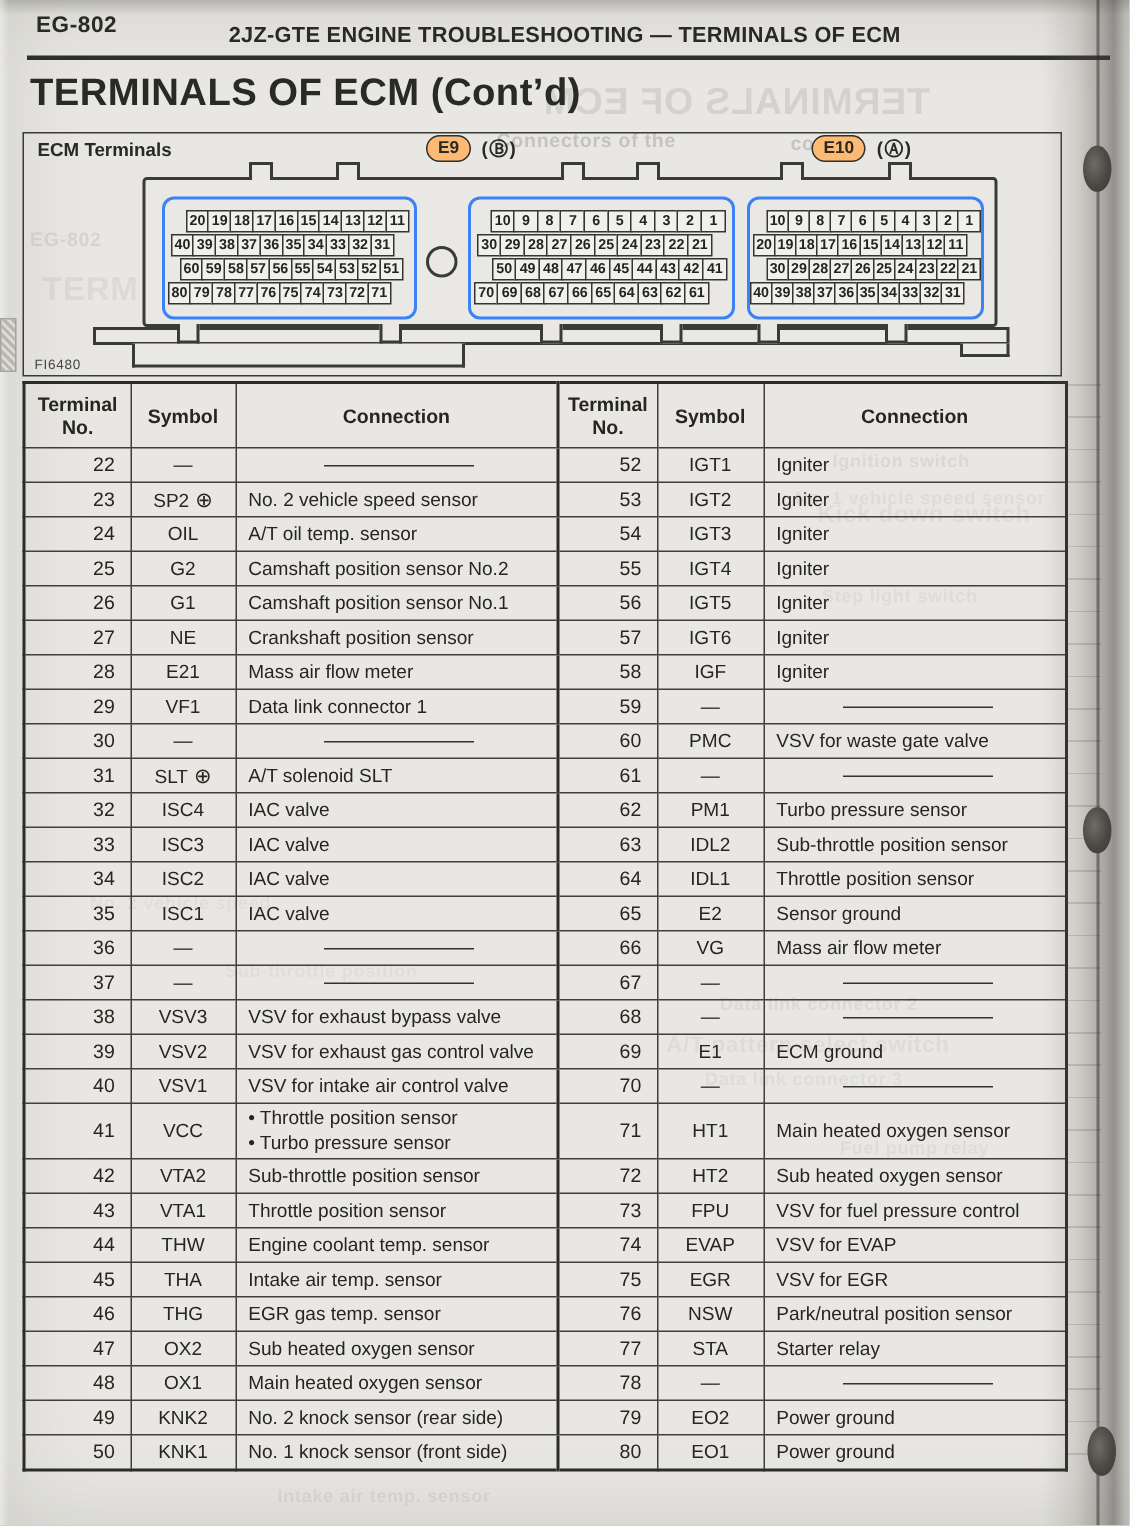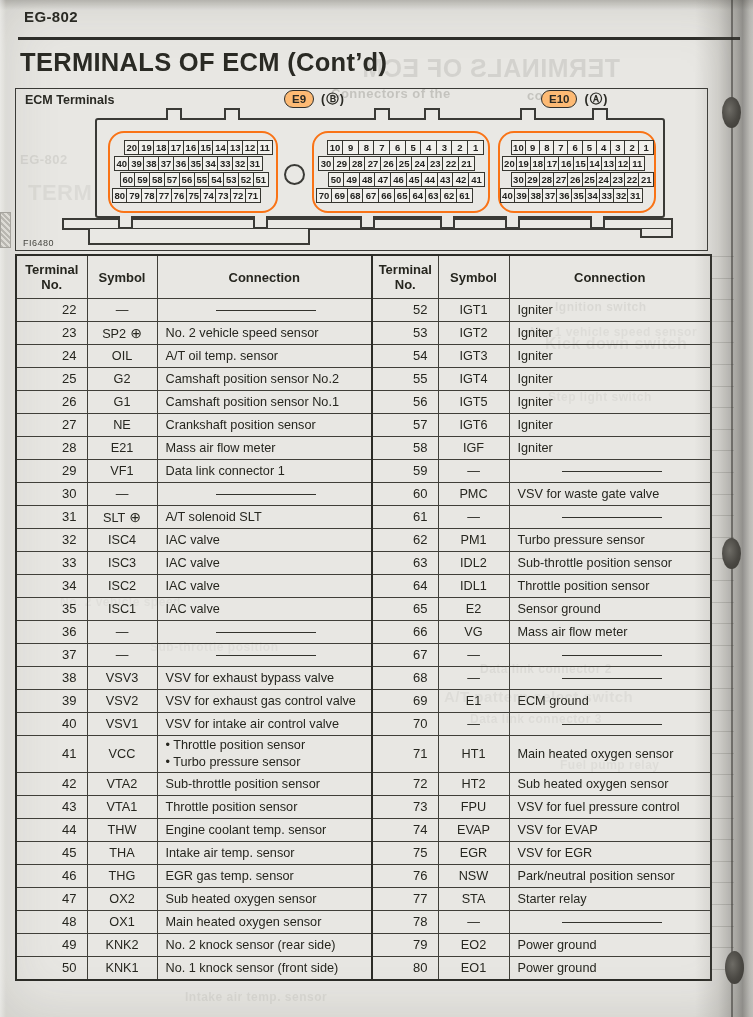--- a/index.html
+++ b/index.html
@@ -36,21 +36,21 @@
         background:#e9e8e4;z-index:2;box-sizing:border-box;}
   .bracket{position:absolute;left:88px;top:229px;width:222px;height:16px;border:2px solid #3a3a36;border-top:none;
         background:#e9e8e4;z-index:2;box-sizing:border-box;}
   .bracket2{position:absolute;left:640px;top:229px;width:33px;height:9px;border:2px solid #3a3a36;border-top:none;
         background:#e9e8e4;z-index:2;box-sizing:border-box;}
   .btab{position:absolute;width:15px;height:13px;border:2px solid #3a3a36;border-top:none;
         background:#e9e8e4;top:216px;z-index:3;box-sizing:border-box;}
   .b1{left:118px}.b2{left:253px}.b3{left:360px}.b4{left:440px}.b5{left:505px}.b6{left:590px}
   .hole{position:absolute;left:284px;top:164px;width:21px;height:21px;border:2px solid #3a3a36;
         border-radius:50%;z-index:3;box-sizing:border-box;}
-  .connector{position:absolute;top:131px;height:82px;border:2px solid #f97316;border-radius:16px;
+  .connector{position:absolute;top:131px;height:82px;border:2px solid #3b82f6;border-radius:8px;
         background:#e9e8e4;box-sizing:border-box;padding-top:7px;z-index:3;}
   .conn-a{left:108px;width:170px;} .conn-b{left:312px;width:178px;} .conn-c{left:498px;width:158px;}
   .pin-row{display:flex;height:15px;margin-bottom:1px;}
   .pin{box-sizing:border-box;border:1.4px solid #35352f;margin-left:-1.4px;background:#f1f0ec;
         font-size:9.5px;font-weight:bold;display:flex;align-items:center;justify-content:center;color:#232320;}
   .conn-a .pin{width:16.2px}
   .conn-a .pin-row:nth-of-type(1){margin-left:15px}.conn-a .pin-row:nth-of-type(2){margin-left:5px}
   .conn-a .pin-row:nth-of-type(3){margin-left:11px}.conn-a .pin-row:nth-of-type(4){margin-left:3px}
   .conn-b .pin{width:17px}
   .conn-b .pin-row:nth-of-type(1){margin-left:14px}.conn-b .pin-row:nth-of-type(2){margin-left:5px}
@@ -107,20 +107,21 @@
       <div class="ghost" style="left: 150px; top: 640px; font-size: 12px; opacity: 0.08;">Sub-throttle position</div>
       <div class="ghost" style="left: 480px; top: 662px; font-size: 12px; opacity: 0.12;">Data link connector 2</div>
       <div class="ghost" style="left: 444px; top: 688px; font-size: 15px; opacity: 0.1;">A/T pattern select switch</div>
       <div class="ghost" style="left: 470px; top: 712px; font-size: 12px; opacity: 0.1;">Data link connector 3</div>
       <div class="ghost" style="left: 560px; top: 758px; font-size: 12px; opacity: 0.1;">Fuel pump relay</div>
       <div class="ghost" style="left: 185px; top: 990px; font-size: 12px; opacity: 0.14;">Intake air temp. sensor</div>
     </div>
   <div class="ghost-rowlines"></div>
 
   <div class="page-code">EG-802</div>
+  <div class="running-header">2JZ-GTE ENGINE TROUBLESHOOTING  —  TERMINALS OF ECM</div>
   <div class="header-rule"></div>
   <h1 class="main-title">TERMINALS OF ECM (Cont’d)</h1>
 
   <div class="figure-box"></div>
   <div class="figure-label">ECM Terminals</div>
 
   <div class="conn-label e9">
     <span class="oval">E9</span>
     <span class="sub">(Ⓑ)</span>
   </div>

